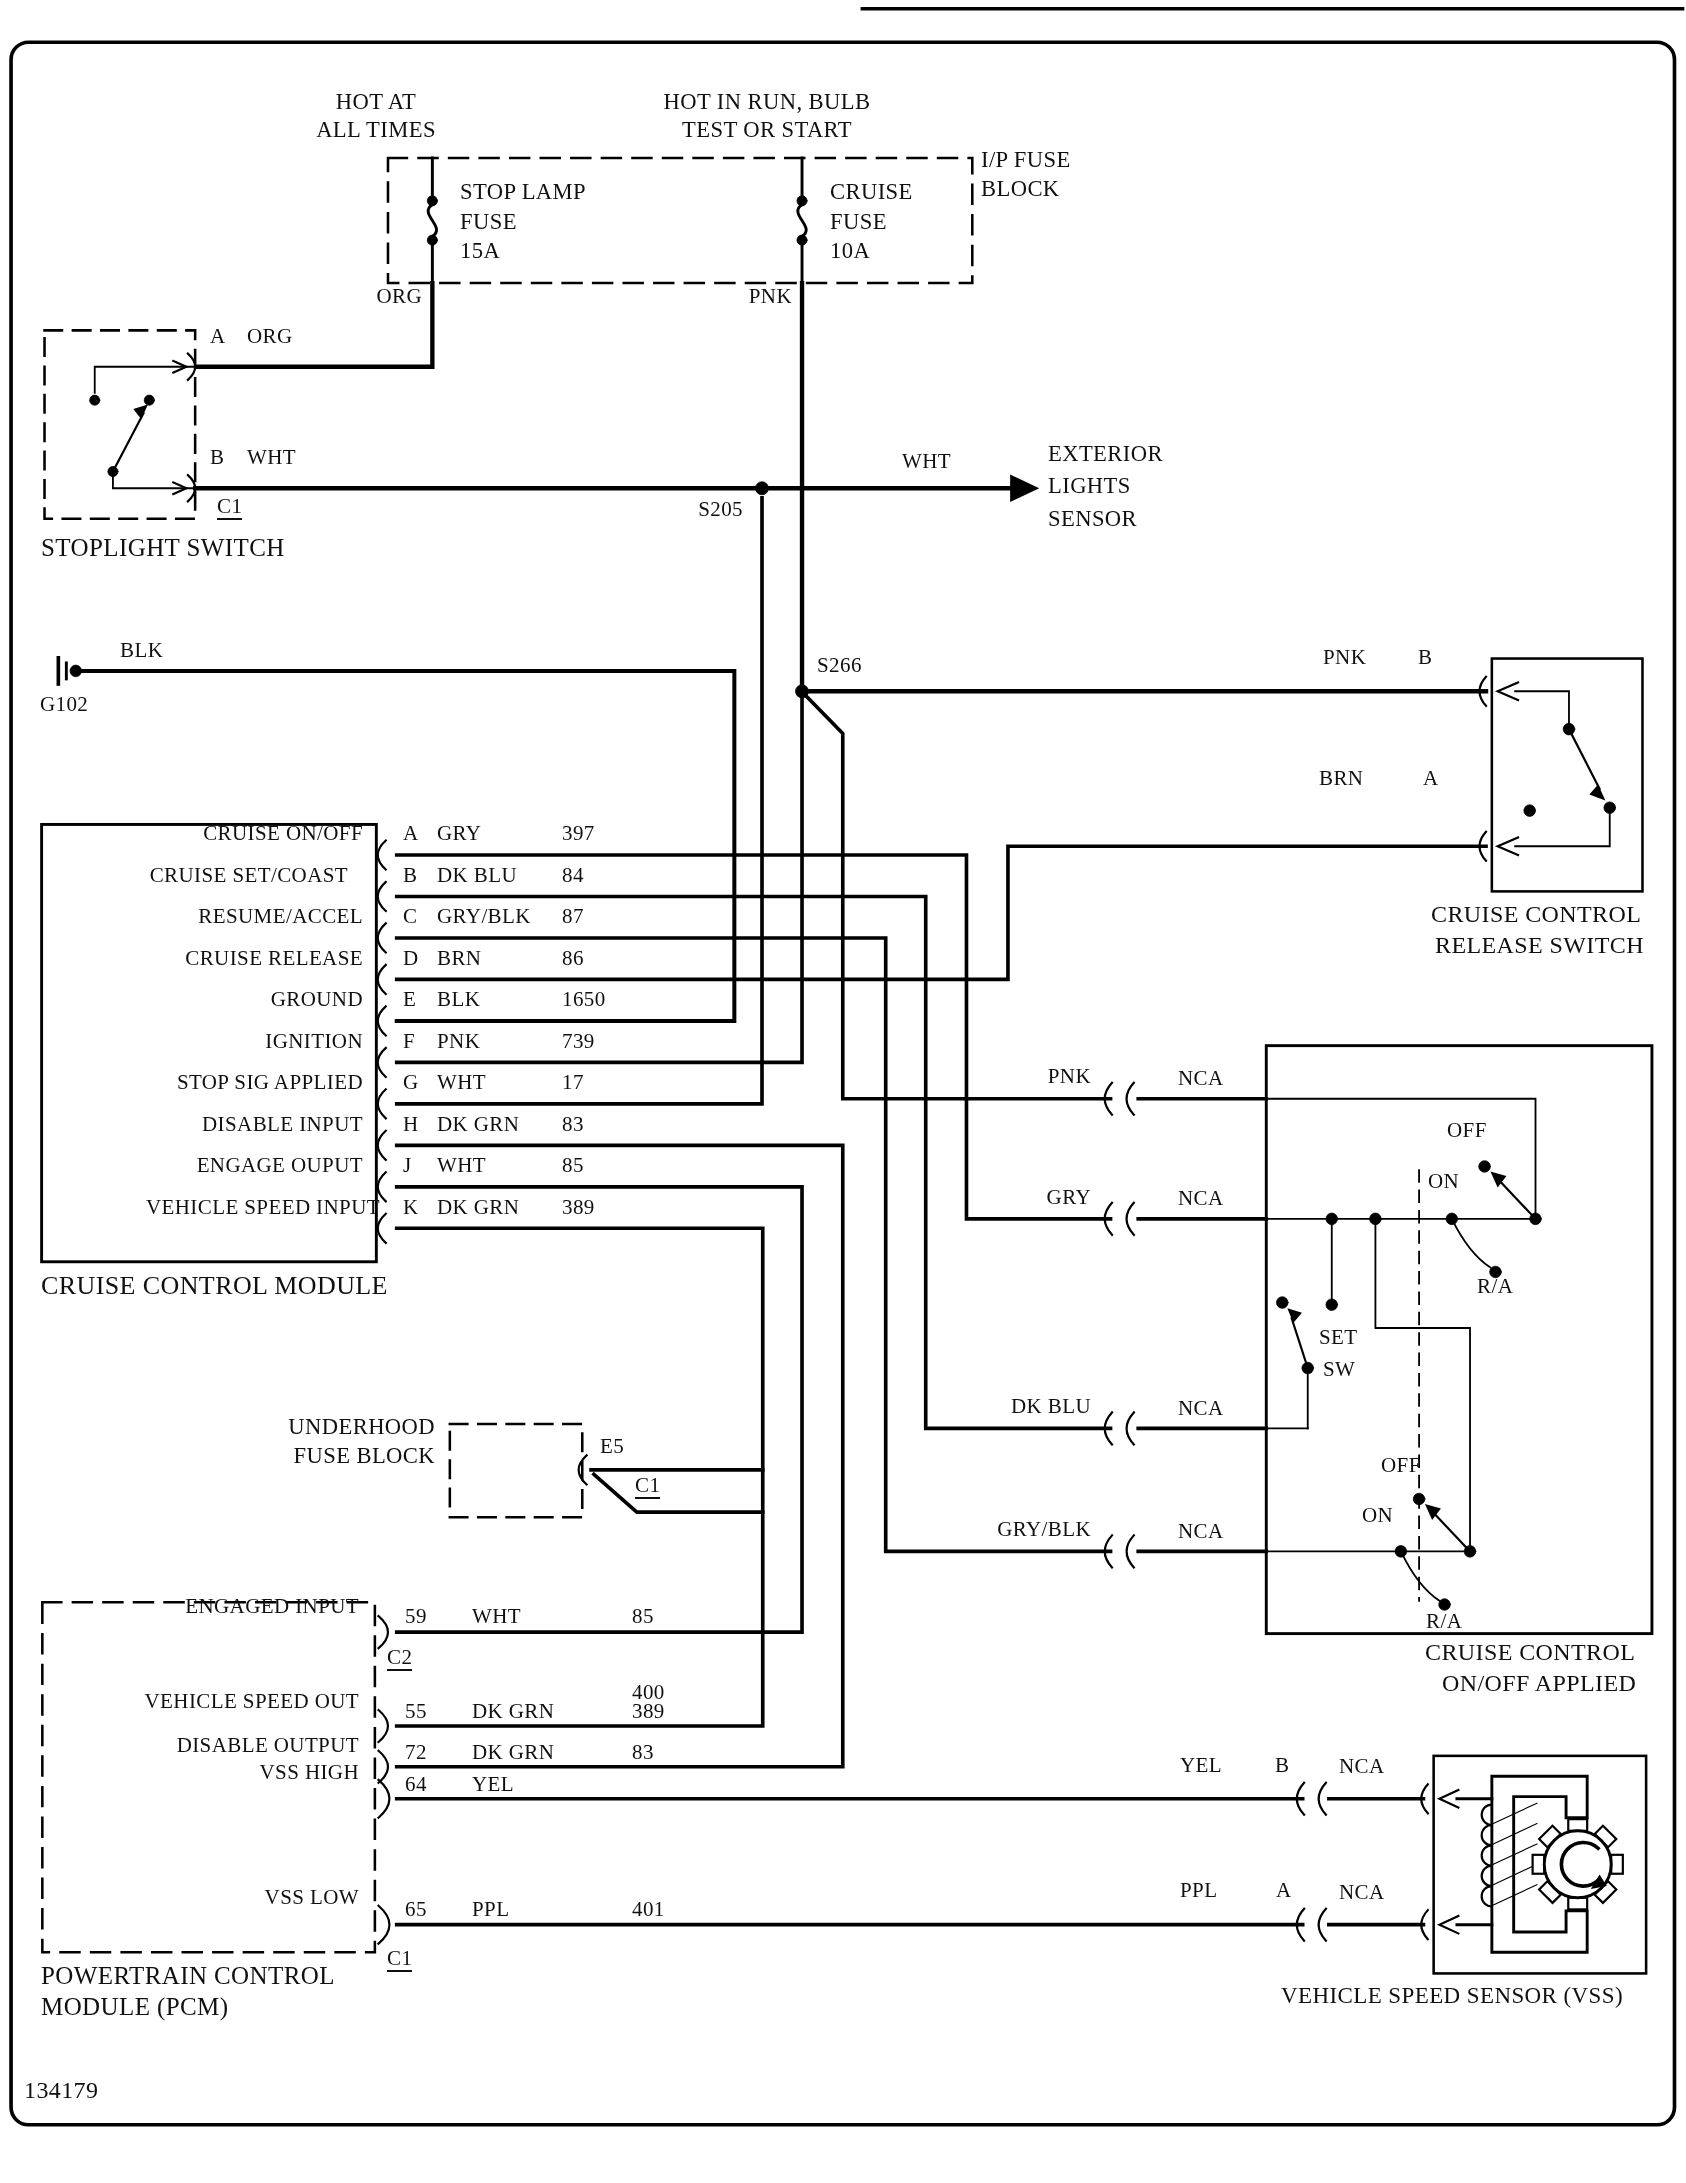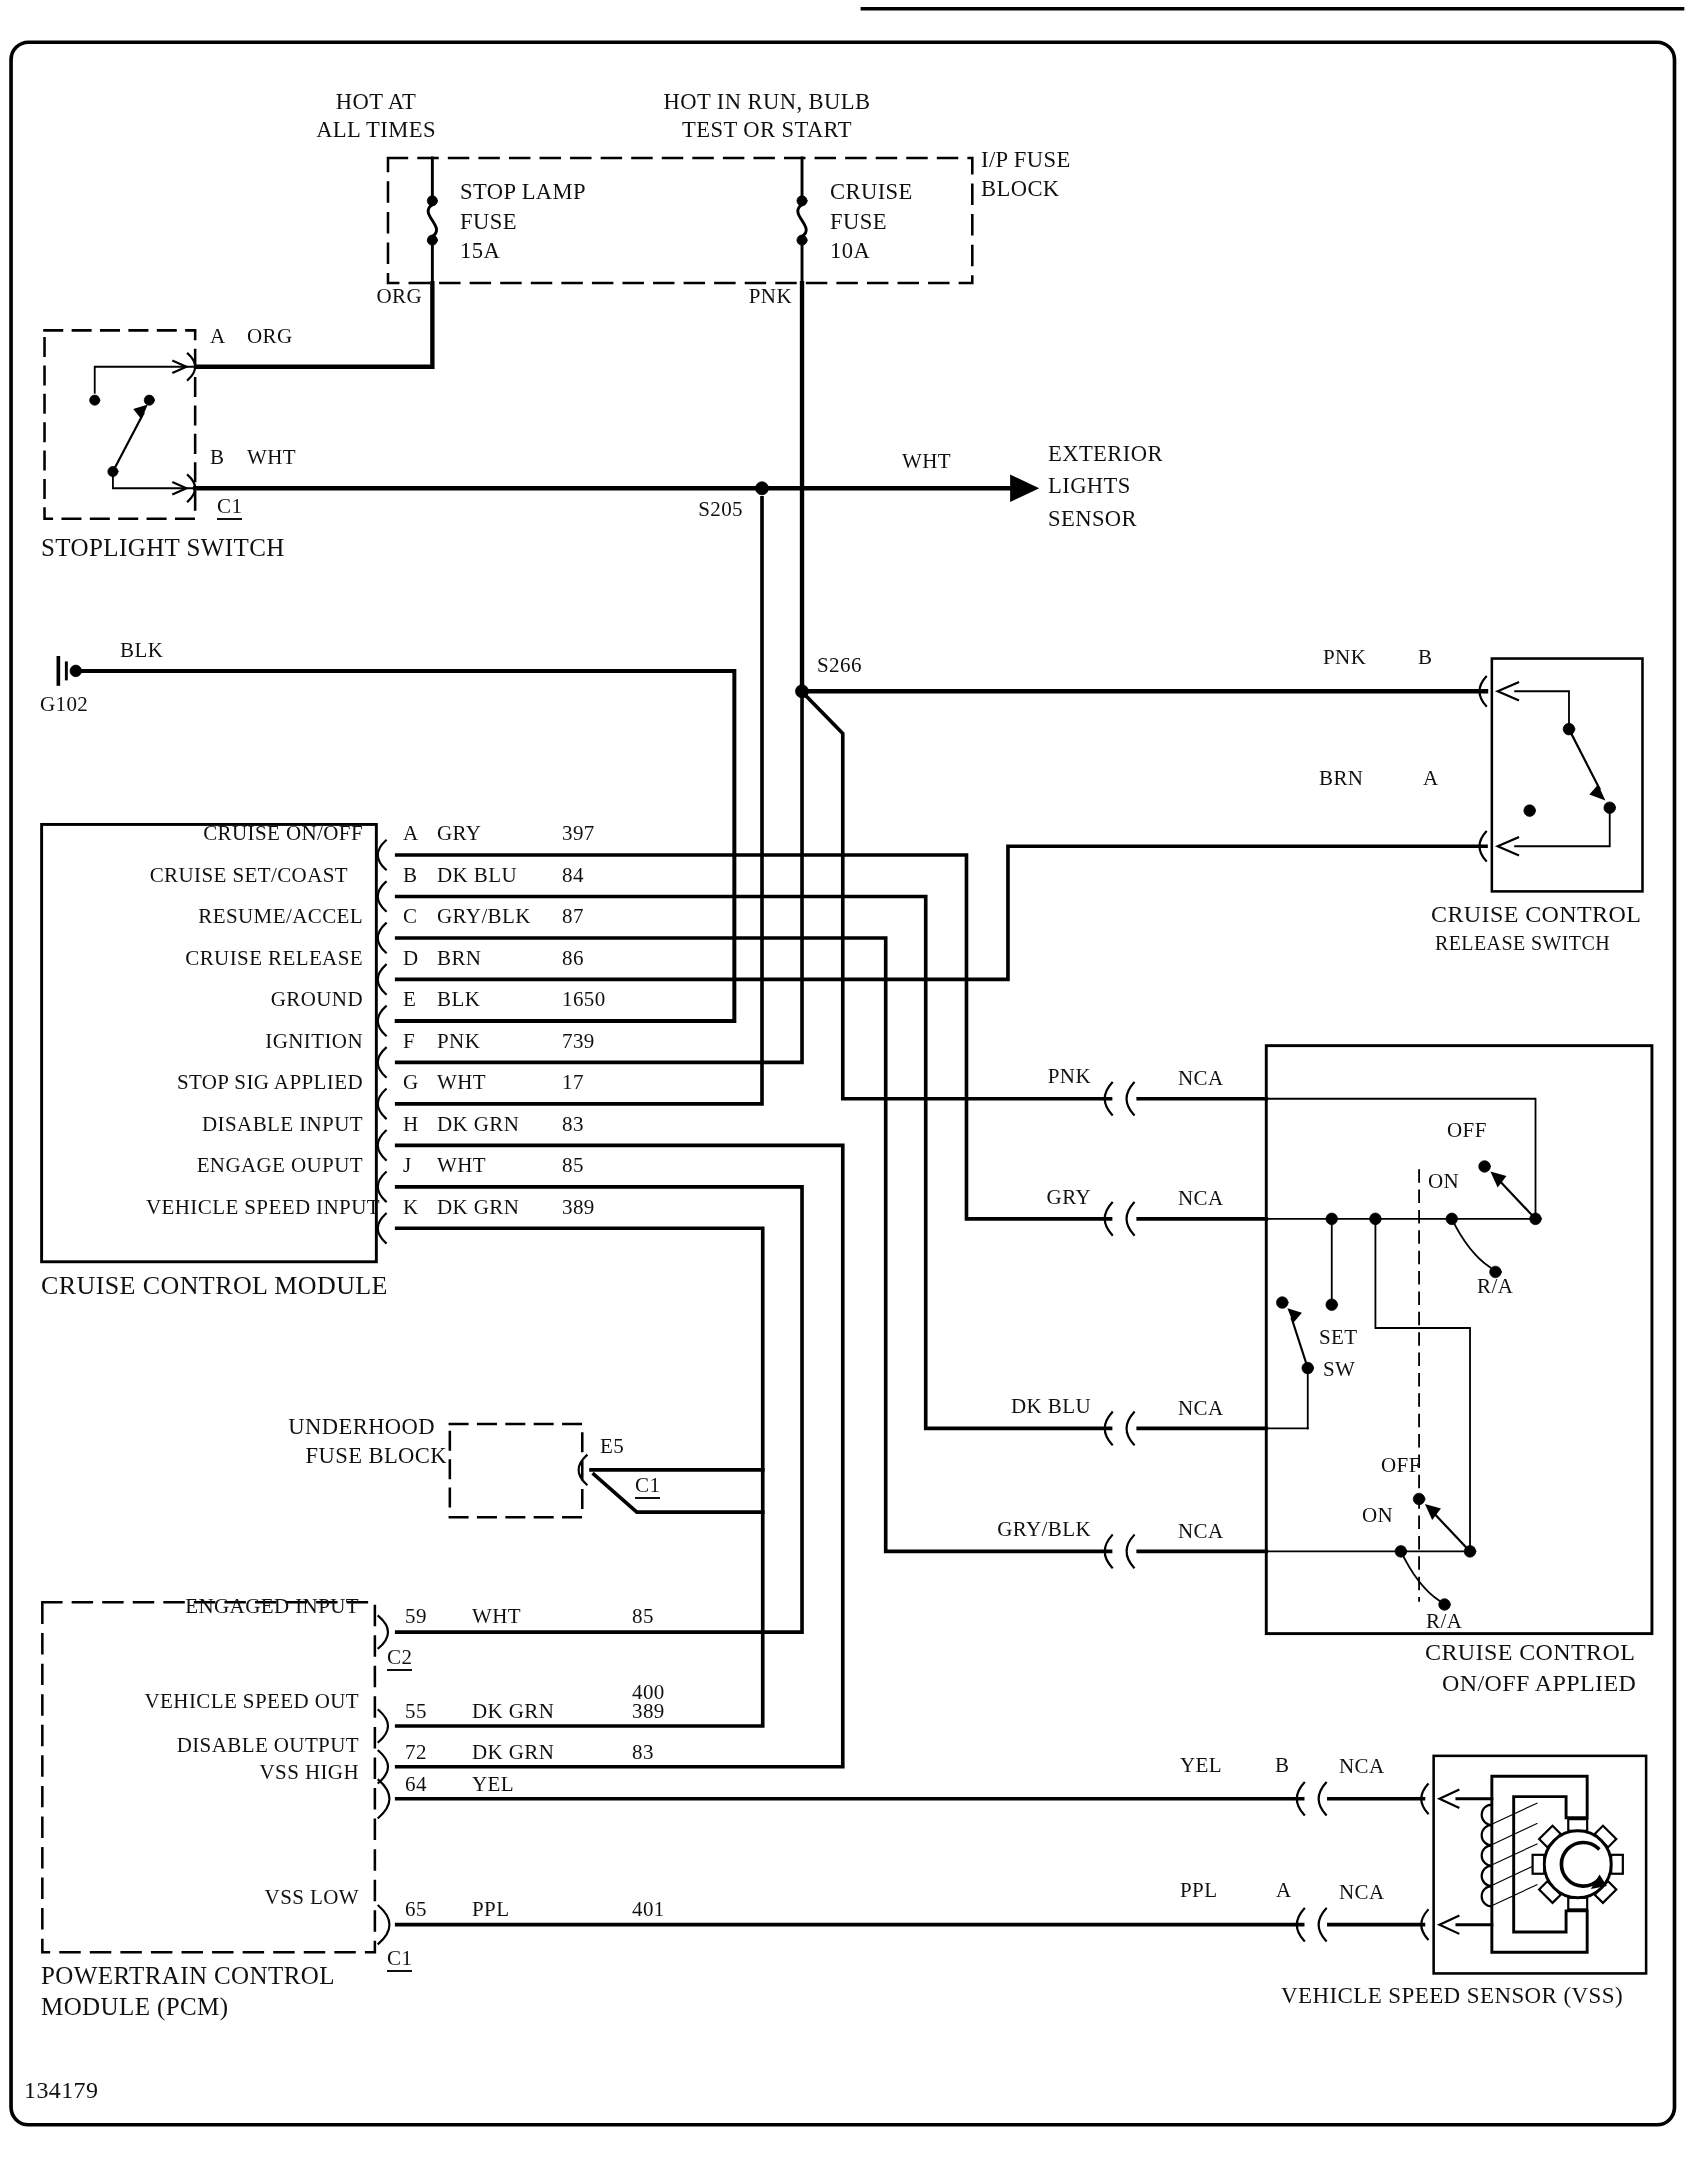--- a/index.html
+++ b/index.html
@@ -278,21 +278,21 @@
 <div class="lbl" style="left:403px;top:1196px">K</div>
 <div class="lbl" style="left:437px;top:1196px">DK GRN</div>
 <div class="lbl" style="left:562px;top:1196px">389</div>
 <div class="lbl" style="left:41px;top:1272px;font-size:26px">CRUISE CONTROL MODULE</div>
 
 <div class="lbl" style="left:1323px;top:646px">PNK</div>
 <div class="lbl" style="left:1418px;top:646px">B</div>
 <div class="lbl" style="left:1319px;top:767px">BRN</div>
 <div class="lbl" style="left:1423px;top:767px">A</div>
 <div class="lbl" style="left:1431px;top:902px;font-size:24px">CRUISE CONTROL</div>
-<div class="lbl" style="left:1435px;top:933px;font-size:20px">RELEASE SWITCH</div>
+<div class="lbl" style="left:1435px;top:933px;font-size:24px">RELEASE SWITCH</div>
 
 <div class="lbl rt" style="left:873px;top:1065px;width:218px">PNK</div>
 <div class="lbl" style="left:1178px;top:1067px">NCA</div>
 <div class="lbl rt" style="left:873px;top:1186px;width:218px">GRY</div>
 <div class="lbl" style="left:1178px;top:1187px">NCA</div>
 <div class="lbl rt" style="left:873px;top:1395px;width:218px">DK BLU</div>
 <div class="lbl" style="left:1178px;top:1397px">NCA</div>
 <div class="lbl rt" style="left:873px;top:1518px;width:218px">GRY/BLK</div>
 <div class="lbl" style="left:1178px;top:1520px">NCA</div>
 
@@ -301,21 +301,21 @@
 <div class="lbl" style="left:1477px;top:1275px">R/A</div>
 <div class="lbl" style="left:1319px;top:1326px">SET</div>
 <div class="lbl" style="left:1323px;top:1358px">SW</div>
 <div class="lbl" style="left:1381px;top:1454px">OFF</div>
 <div class="lbl" style="left:1362px;top:1504px">ON</div>
 <div class="lbl" style="left:1426px;top:1610px">R/A</div>
 <div class="lbl" style="left:1425px;top:1640px;font-size:24px">CRUISE CONTROL</div>
 <div class="lbl" style="left:1442px;top:1671px;font-size:24px">ON/OFF APPLIED</div>
 
 <div class="lbl rt big" style="left:247px;top:1415px;width:188px">UNDERHOOD</div>
-<div class="lbl rt big" style="left:259px;top:1444px;width:188px">FUSE BLOCK</div>
+<div class="lbl rt big" style="left:247px;top:1444px;width:188px">FUSE BLOCK</div>
 <div class="lbl" style="left:600px;top:1435px">E5</div>
 <div class="lbl u" style="left:635px;top:1474px">C1</div>
 
 <div class="lbl rt" style="left:109px;top:1595px;width:250px">ENGAGED INPUT</div>
 <div class="lbl rt" style="left:109px;top:1690px;width:250px">VEHICLE SPEED OUT</div>
 <div class="lbl rt" style="left:109px;top:1734px;width:250px">DISABLE OUTPUT</div>
 <div class="lbl rt" style="left:109px;top:1761px;width:250px">VSS HIGH</div>
 <div class="lbl rt" style="left:109px;top:1886px;width:250px">VSS LOW</div>
 <div class="lbl u" style="left:387px;top:1646px">C2</div>
 <div class="lbl u" style="left:387px;top:1947px">C1</div>

